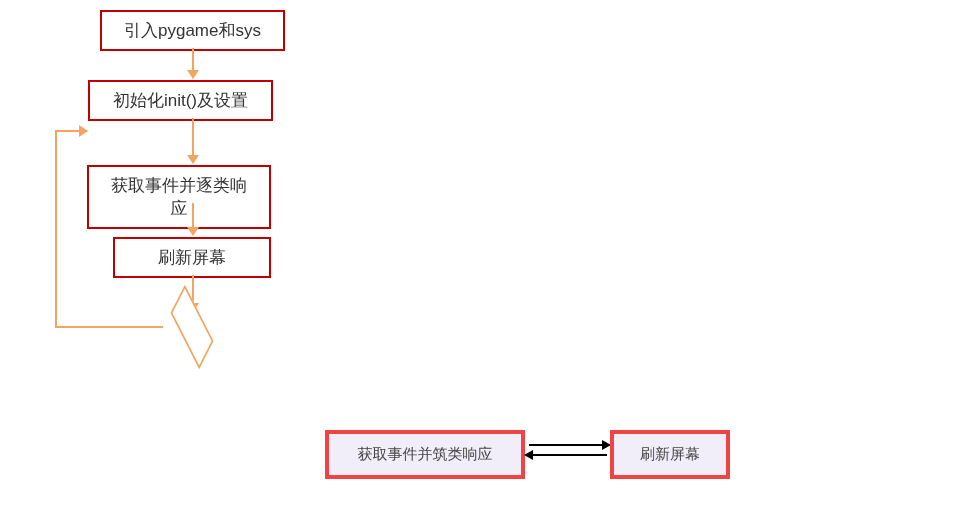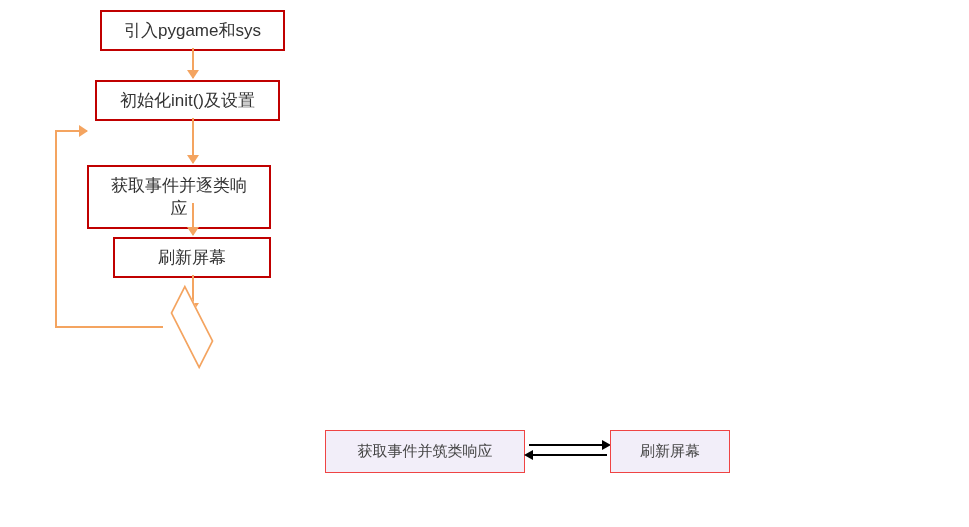--- a/index.html
+++ b/index.html
@@ -18,21 +18,21 @@
   .flow-box {
     border: 2px solid #c00000;
     background: #ffffff;
     text-align: center;
     font-size: 17px;
     color: #333333;
     padding: 7px 16px;
     position: absolute;
   }
   .box1 { left: 35px; top: 0px; width: 185px; }
-  .box2 { left: 30px; top: 70px; width: 185px; }
+  .box2 { left: 23px; top: 70px; width: 185px; }
   .box3 { left: 22px; top: 155px; width: 184px; }
   .box4 { left: 48px; top: 227px; width: 158px; }
 
   .arrow-v {
     position: absolute;
     width: 2px;
     background: #f4a460;
   }
   .arrow-v::after {
     content: "";
@@ -75,21 +75,21 @@
     border-bottom: 6px solid transparent;
     border-left: 9px solid #f4a460;
   }
 
   .bottom-group {
     position: absolute;
     left: 325px;
     top: 430px;
   }
   .bbox {
-    border: 1px solid #ef4444;
+    border: 4px solid #ef4444;
     background: #f2eef9;
     color: #444;
     font-size: 15px;
     text-align: center;
     position: absolute;
     padding: 11px 8px;
   }
   .bbox1 { left: 0px; top: 0px; width: 200px; }
   .bbox2 { left: 285px; top: 0px; width: 120px; }
 

